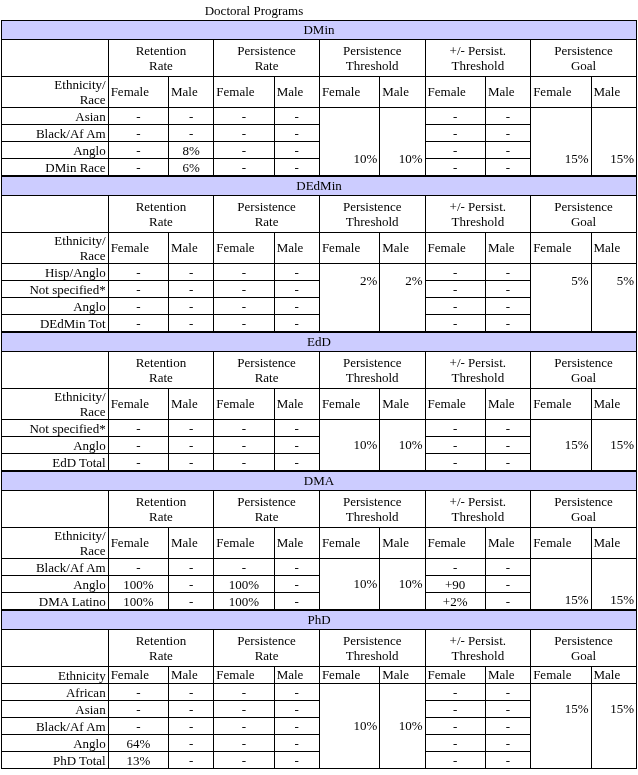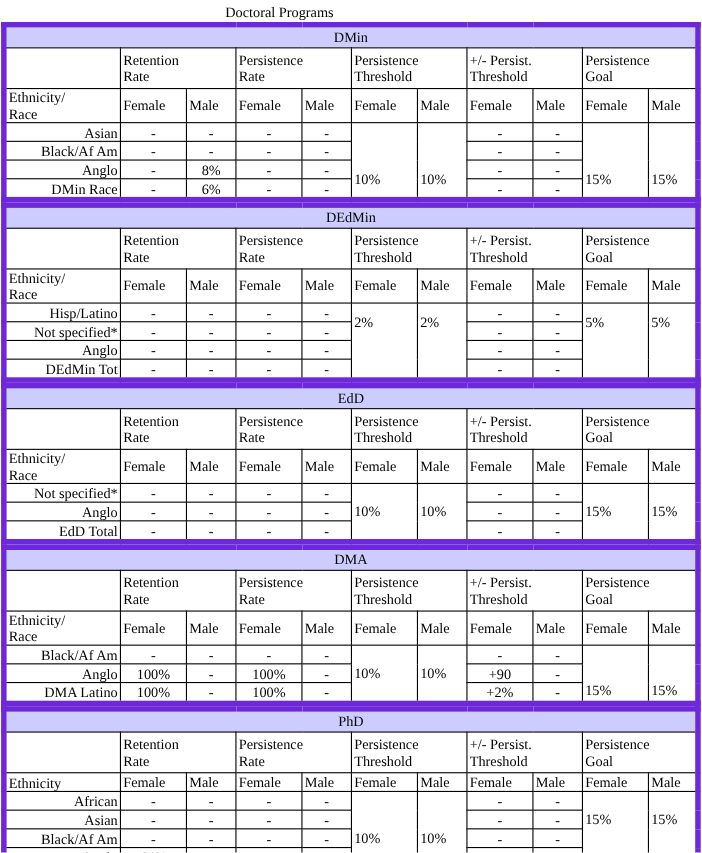--- a/index.html
+++ b/index.html
@@ -25,21 +25,21 @@
     font-size: 13px;
     line-height: 18px;
     padding-top: 2px;
     font-family: "Liberation Serif", "DejaVu Serif", serif;
   }
   table.grid {
     border-collapse: collapse;
     table-layout: fixed;
     width: 636px;
     margin: 0 1px;
-    border: 5px solid #6d28d9;
+    border: 1px solid #6d28d9;
     font-family: Liberation Serif, serif;
   }
   table.grid td, table.grid th {
     border: 1px solid #000000;
     padding: 0 2px;
     font-size: 13px;
     font-weight: normal;
     vertical-align: middle;
     overflow: hidden;
     white-space: nowrap;
@@ -48,41 +48,42 @@
   td.band {
     background: #ccccff;
     text-align: center;
     font-weight: bold;
     font-size: 13.5px;
     height: 18px;
     line-height: 16px;
   }
   
   td.grouphead {
+    text-align: center;
     font-weight: bold;
     font-size: 13px;
     line-height: 15px;
     height: 36px;
     white-space: normal;
   }
   td.blankcorner {
     border-top: 1px solid #000;
   }
   
   td.subhead {
     font-size: 13px;
     height: 16px;
     vertical-align: top;
     padding-top: 1px;
   }
   td.ethlabel {
     font-weight: bold;
     font-size: 13px;
     line-height: 15px;
-    text-align: left;
+    text-align: right;
     vertical-align: top;
     padding-top: 1px;
     white-space: normal;
   }
   td.ethlabel.oneline {
     white-space: nowrap;
   }
   
   td.rowlabel {
     text-align: right;
@@ -90,21 +91,21 @@
     height: 16px;
     line-height: 15px;
   }
   td.val {
     text-align: center;
     font-size: 13px;
     height: 16px;
     line-height: 15px;
   }
   td.span {
-    text-align: left;
+    text-align: right;
     font-size: 13px;
   }
   .colA { width: 106px; }
   .colB { width: 60px; }
   .colC { width: 45px; }
 </style>
 </head>
 <body>
 
 <div id="page">
@@ -262,21 +263,21 @@
             <td class="subhead">Female</td>
             <td class="subhead">Male</td>
             <td class="subhead">Female</td>
             <td class="subhead">Male</td>
             <td class="subhead">Female</td>
             <td class="subhead">Male</td>
             <td class="subhead">Female</td>
             <td class="subhead">Male</td>
           </tr>
           <tr>
-            <td class="rowlabel">Hisp/Latino</td>
+            <td class="rowlabel">Hisp/Anglo</td>
             <td class="val">-</td>
             <td class="val">-</td>
             <td class="val">-</td>
             <td class="val">-</td>
             <td class="span" rowspan="4" style="vertical-align:middle;padding-bottom:34px;">2%</td>
             <td class="span" rowspan="4" style="vertical-align:middle;padding-bottom:34px;">2%</td>
             <td class="val">-</td>
             <td class="val">-</td>
             <td class="span" rowspan="4" style="vertical-align:middle;padding-bottom:34px;">5%</td>
             <td class="span" rowspan="4" style="vertical-align:middle;padding-bottom:34px;">5%</td>

